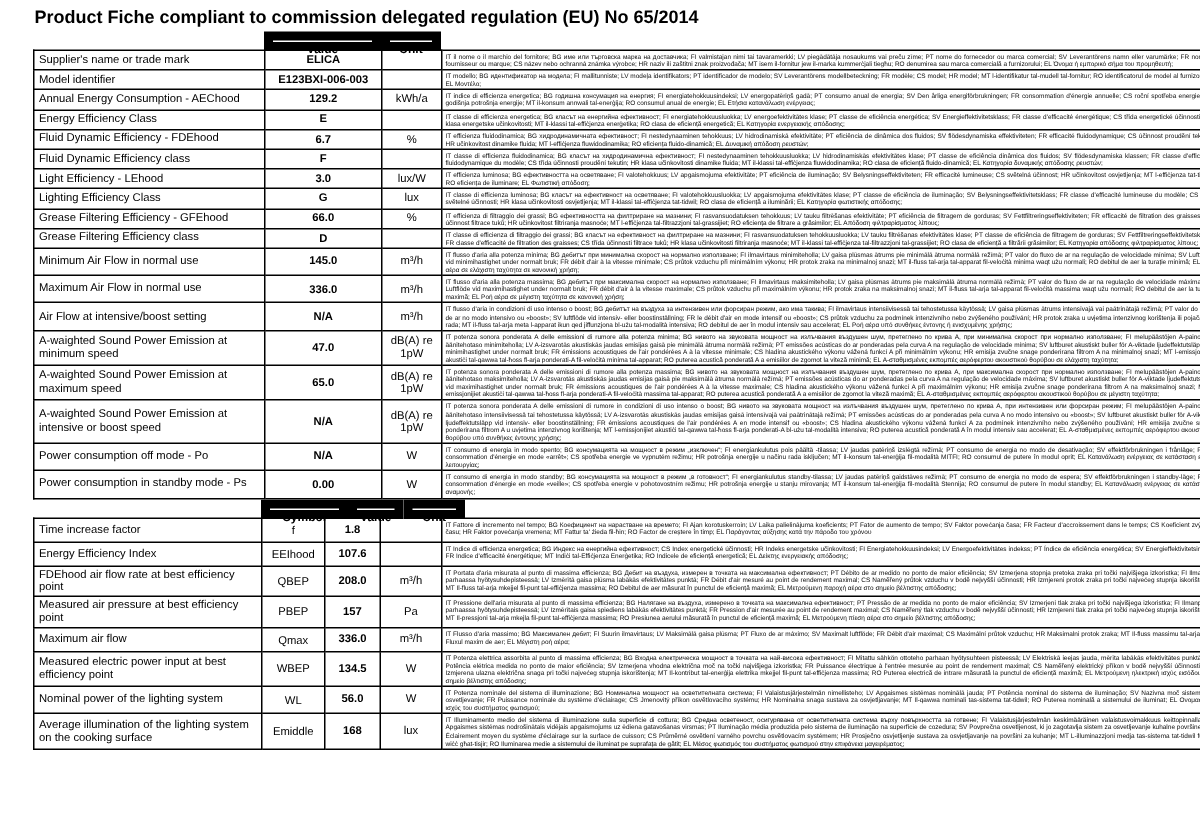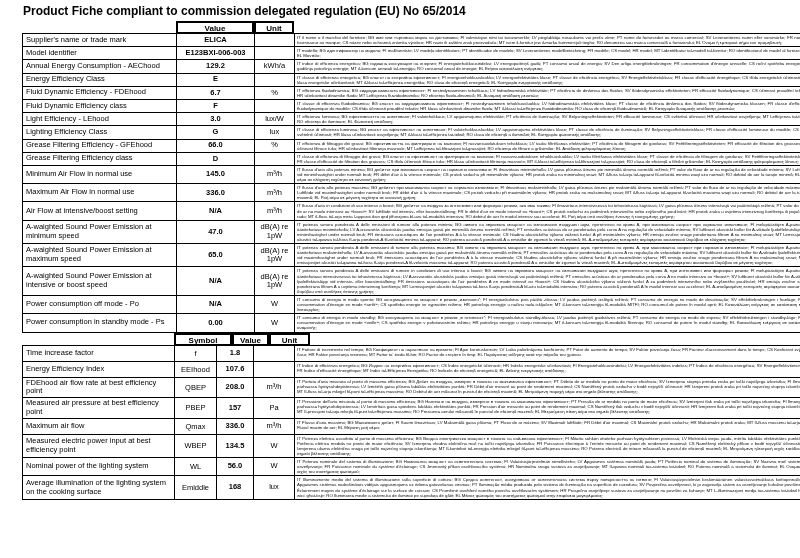--- a/index.html
+++ b/index.html
@@ -1,20 +1,20 @@
 <!DOCTYPE html>
 <html><head>
 <meta charset="utf-8">
 <style>
   html,body{margin:0;padding:0;background:#fff;}
   body{width:800px;height:558px;font-family:"Liberation Sans",sans-serif;color:#000;overflow:hidden;}
   .page{padding:3px 5px 0 6px;margin-left:16px;}
   .doc-title{font-size:12px;font-weight:bold;margin:1px 0 3px 1px;letter-spacing:0;}
   .hdr-row{display:flex;}
-  .hdr-cell{box-sizing:border-box;border:2px solid #000000;height:13px;line-height:12px;
+  .hdr-cell{box-sizing:border-box;border:6px solid #000000;height:13px;line-height:12px;
             font-size:8px;font-weight:bold;text-align:center;background:#fff;}
   table{border-collapse:collapse;table-layout:fixed;width:789px;margin-top:-1px;}
   td{border:1px solid #000;box-sizing:border-box;overflow:hidden;}
   td.label{font-size:7.5px;padding:1px 3px;vertical-align:middle;line-height:8.8px;}
   td.value{font-size:7.5px;font-weight:bold;text-align:center;vertical-align:middle;padding:1px 2px;line-height:8.5px;}
   td.symbol{font-size:7.5px;text-align:center;vertical-align:middle;padding:1px 2px;}
   td.unit{font-size:7.5px;text-align:center;vertical-align:middle;padding:1px 2px;line-height:8.5px;}
   td.desc{font-size:4.3px;line-height:5.1px;padding:1px 2px;vertical-align:top;
           text-align:justify;word-break:break-word;color:#0a0a0a;}
   .t1 tr{height:13px;}

